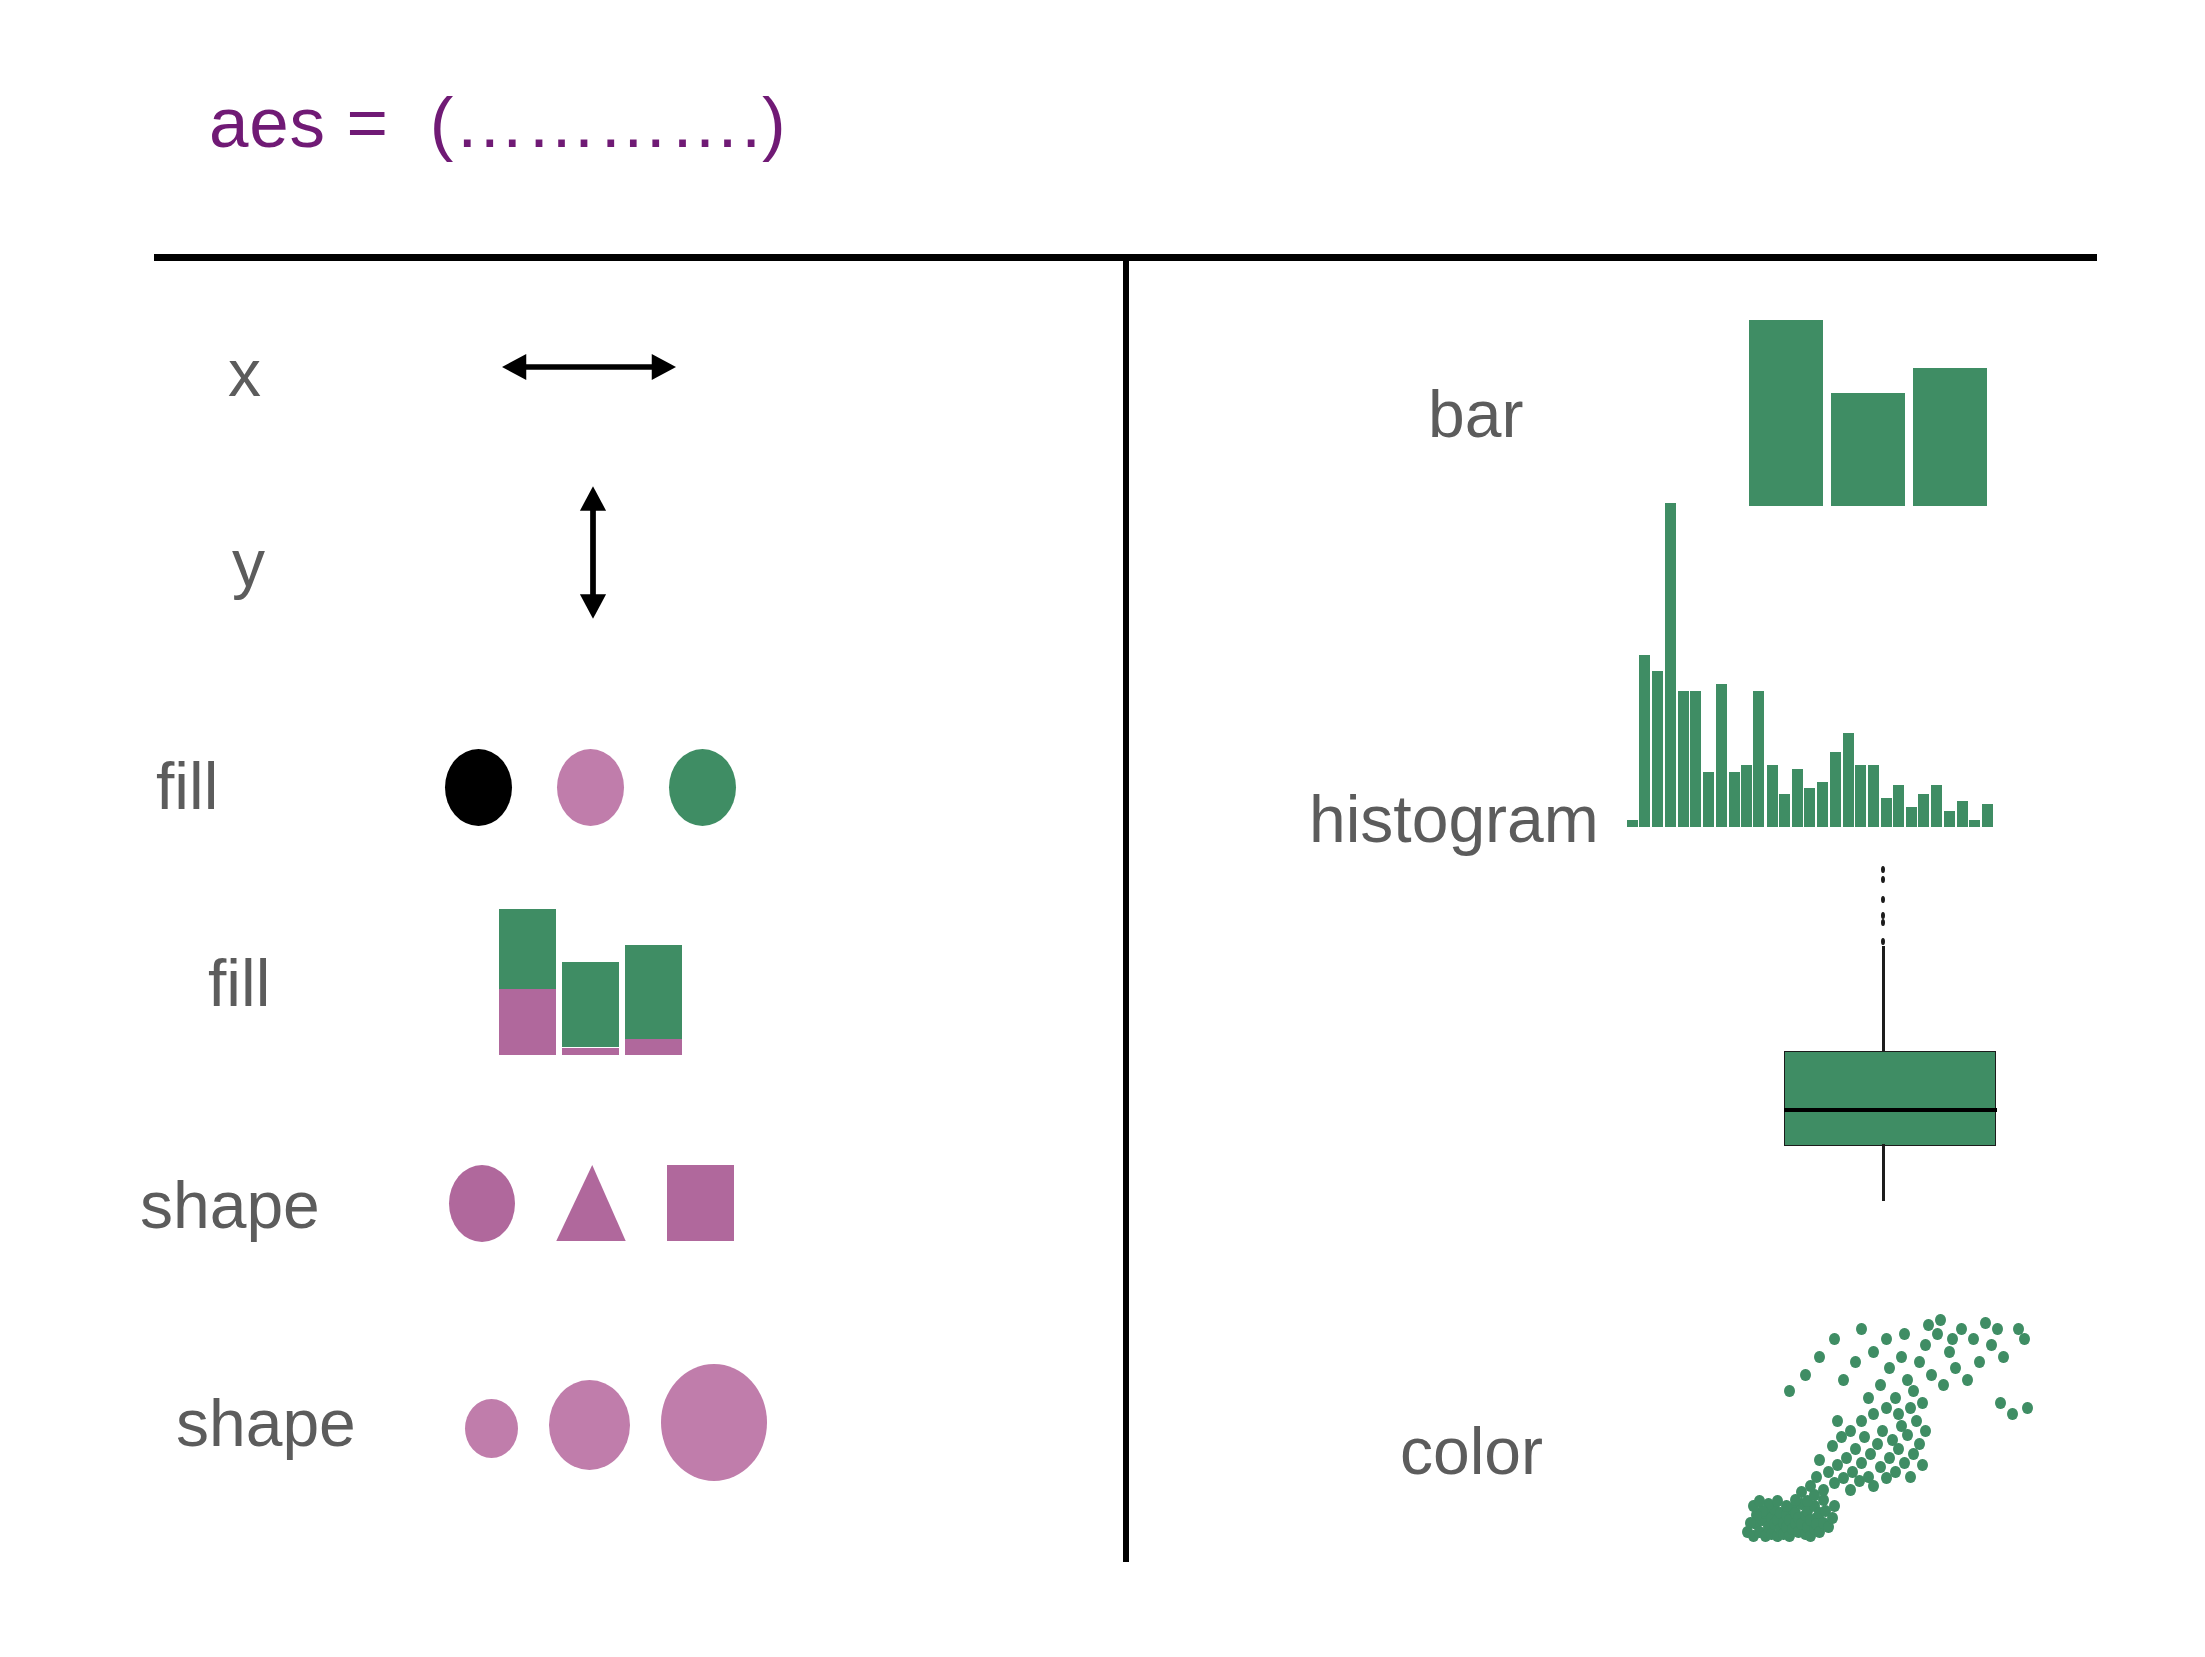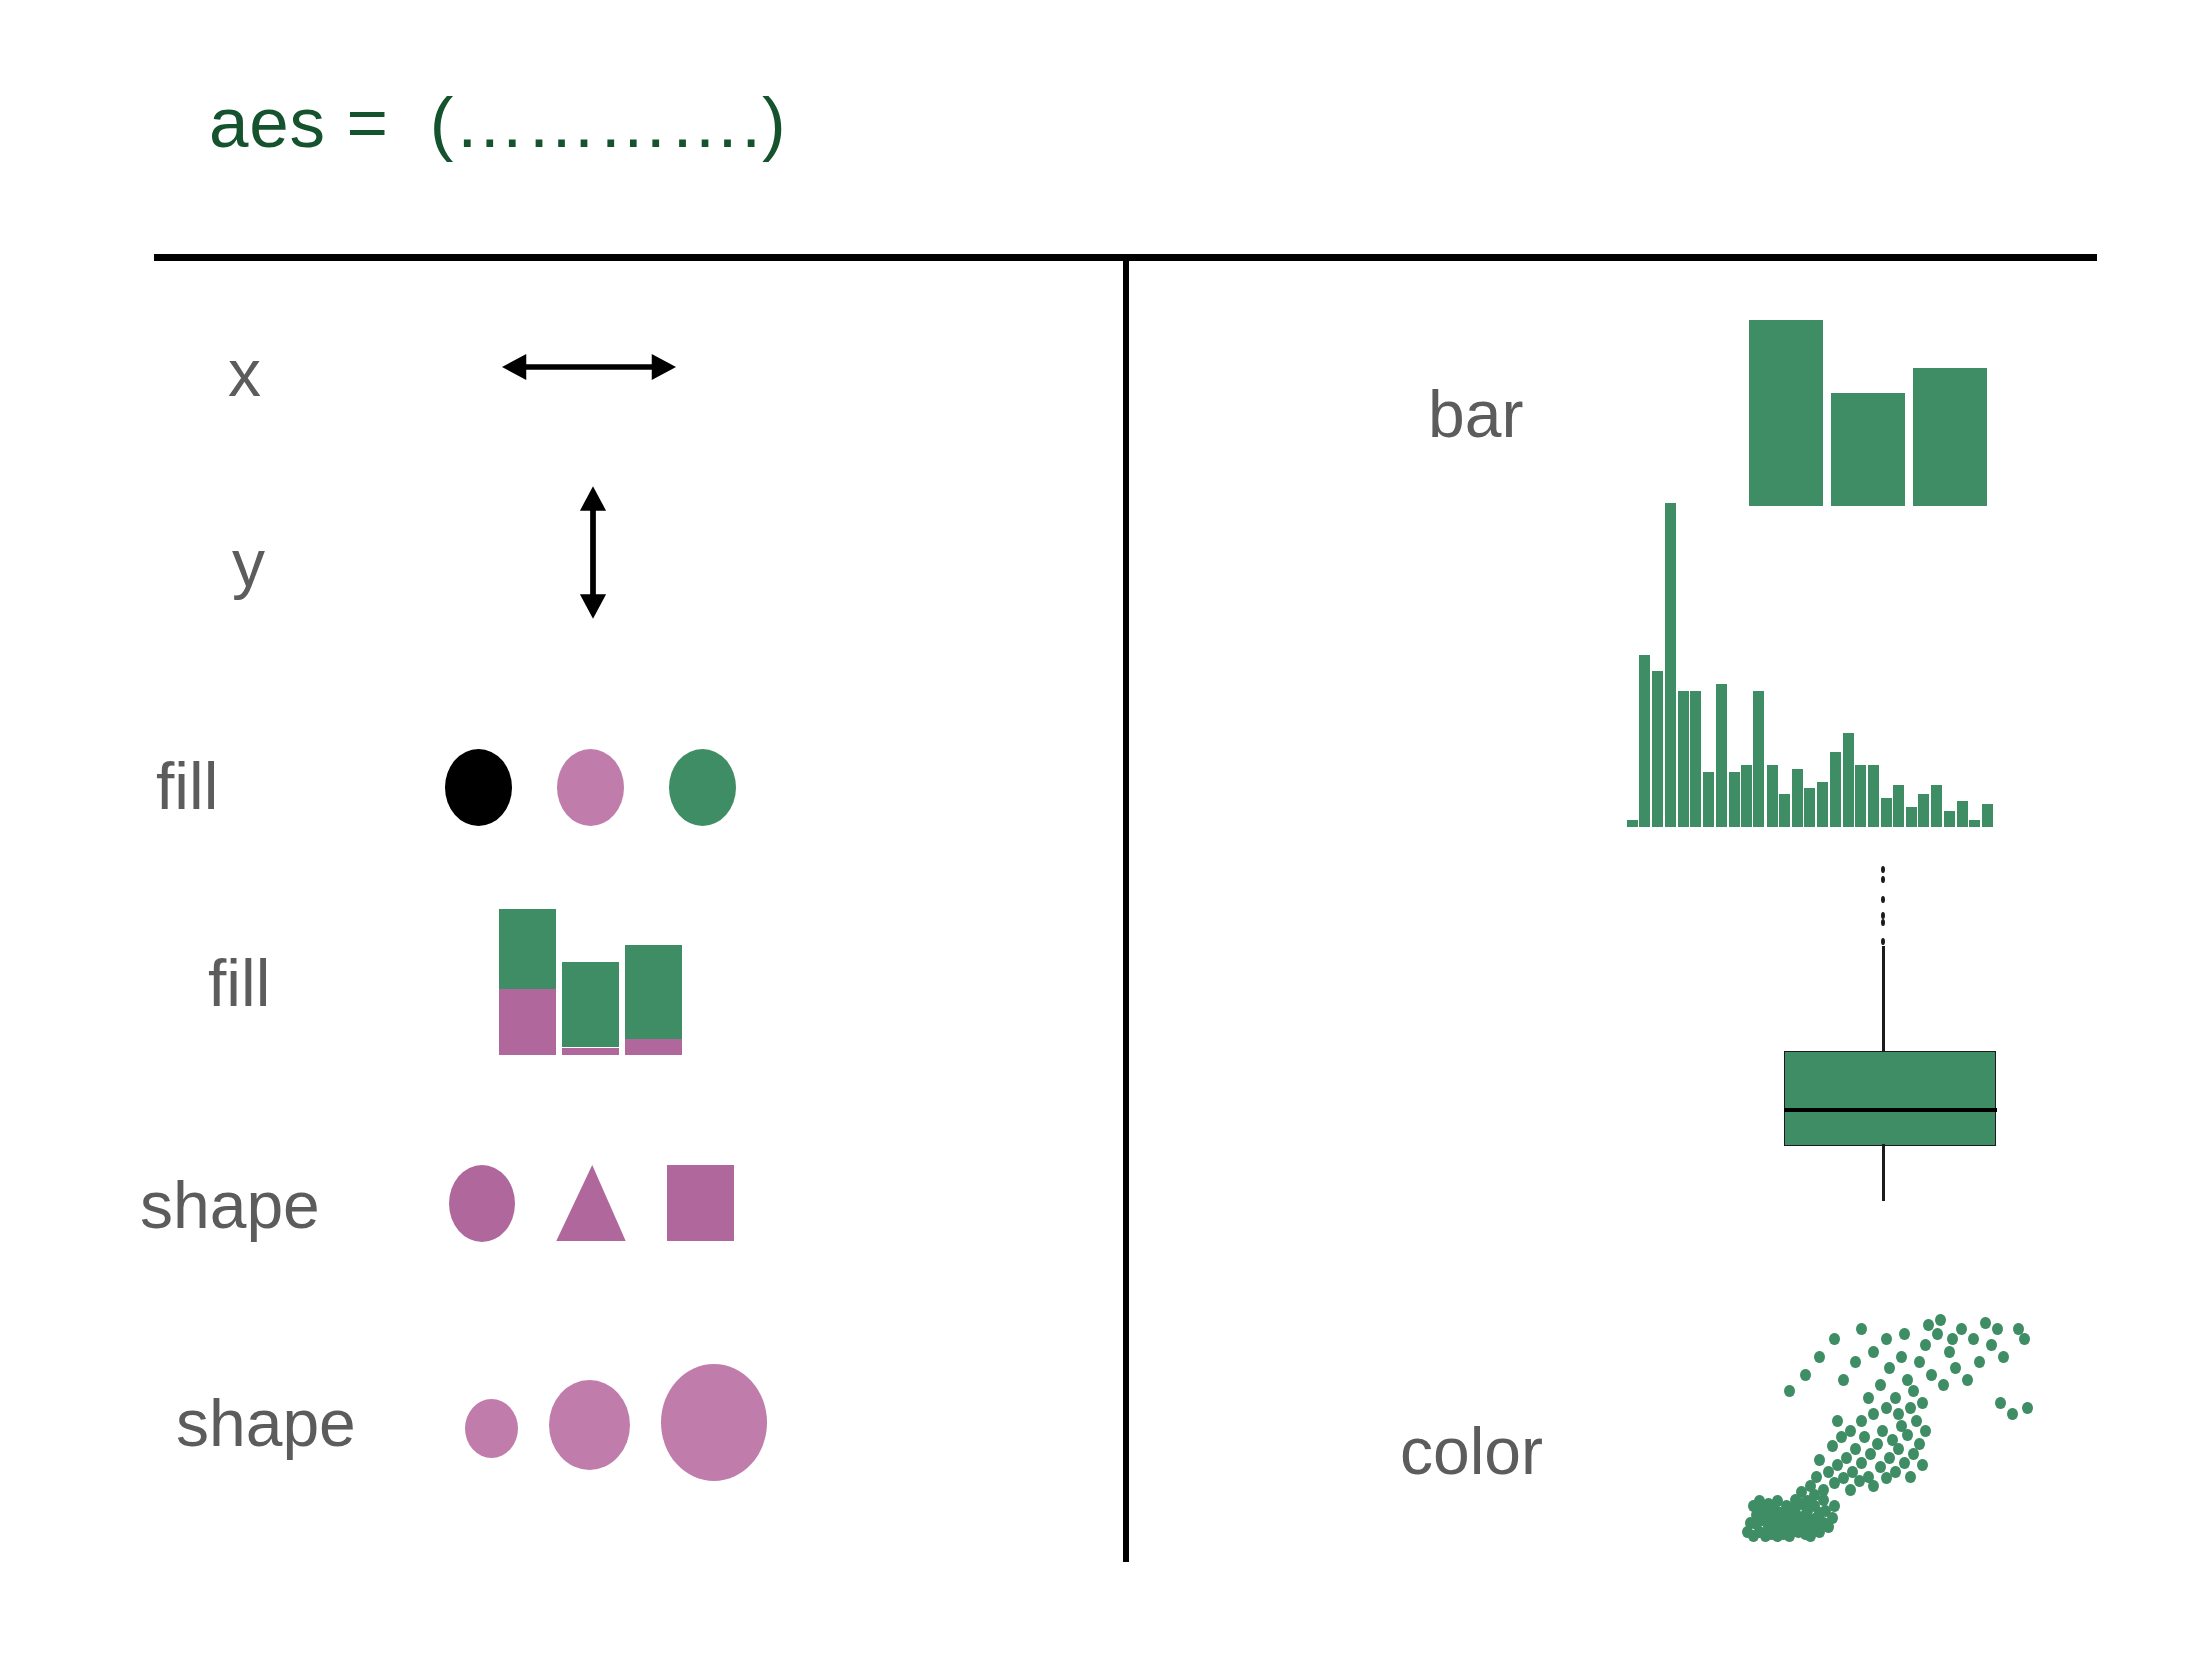--- a/index.html
+++ b/index.html
@@ -1,20 +1,20 @@
 <!DOCTYPE html>
 <html style="font-size:13px"><head>
 <meta charset="utf-8">
 <style>
   html,body{margin:0;padding:0;background:#ffffff;}
   #canvas{
     position:relative;width:2205px;height:1657px;background:#ffffff;overflow:hidden;
     font-family:"Liberation Sans", sans-serif;
   }
-  .hdr{position:absolute;font-size:71px;color:#14532d;white-space:pre;letter-spacing:0.8px;}
+  .hdr{position:absolute;font-size:71px;color:#701a75;white-space:pre;letter-spacing:0.8px;}
   .row-label{position:absolute;font-size:66px;color:#5c5c5c;white-space:pre;}
   .hline{position:absolute;background:#000;}
   .vline{position:absolute;background:#000;}
   .ellipse{position:absolute;border-radius:50%;}
   .mini{position:absolute;}
   .box-part{position:absolute;}
   svg{position:absolute;overflow:visible;}
 </style>
 </head>
 <body>
@@ -68,20 +68,21 @@
   <svg style="left:556px;top:1165px;" width="70" height="76" viewBox="0 0 85 93">
     <polygon points="44,0 0,93 85,93" class="tri" fill="#b0689c"></polygon>
   </svg>
   <div class="box-part" id="shape-square" style="left: 667px; top: 1165px; width: 67px; height: 76px; background: rgb(176, 104, 156);"></div>
 
   <div class="ellipse" style="left: 465px; top: 1399px; width: 53px; height: 59px; background: rgb(192, 125, 171);"></div>
   <div class="ellipse" style="left: 549px; top: 1380px; width: 81px; height: 90px; background: rgb(192, 125, 171);"></div>
   <div class="ellipse" style="left: 661px; top: 1364px; width: 106px; height: 117px; background: rgb(192, 125, 171);"></div>
 
   <div class="row-label" style="left:1428px;top:376px;">bar</div>
+  <div class="row-label" style="left:1309px;top:781px;">histogram</div>
   <div class="row-label" style="left:1400px;top:1413px;">color</div>
 
   <div class="mini" id="mc-bar" style="left:1749px;top:320px;width:238px;height:186px;">
       <div style="position: absolute; left: 0px; bottom: 0px; width: 74px; height: 186px; background: rgb(63, 141, 100);"></div>
       <div style="position: absolute; left: 82px; bottom: 0px; width: 74px; height: 113px; background: rgb(63, 141, 100);"></div>
       <div style="position: absolute; left: 164px; bottom: 0px; width: 74px; height: 138px; background: rgb(63, 141, 100);"></div>
     </div>
   <div class="mini" id="mc-hist" style="left:1627px;top:503px;width:368px;height:324px;">
       <div style="position: absolute; left: 0px; bottom: 0px; width: 10.7px; height: 6.6px; background: rgb(63, 141, 100);"></div>
       <div style="position: absolute; left: 12.3px; bottom: 0px; width: 10.7px; height: 172px; background: rgb(63, 141, 100);"></div>

